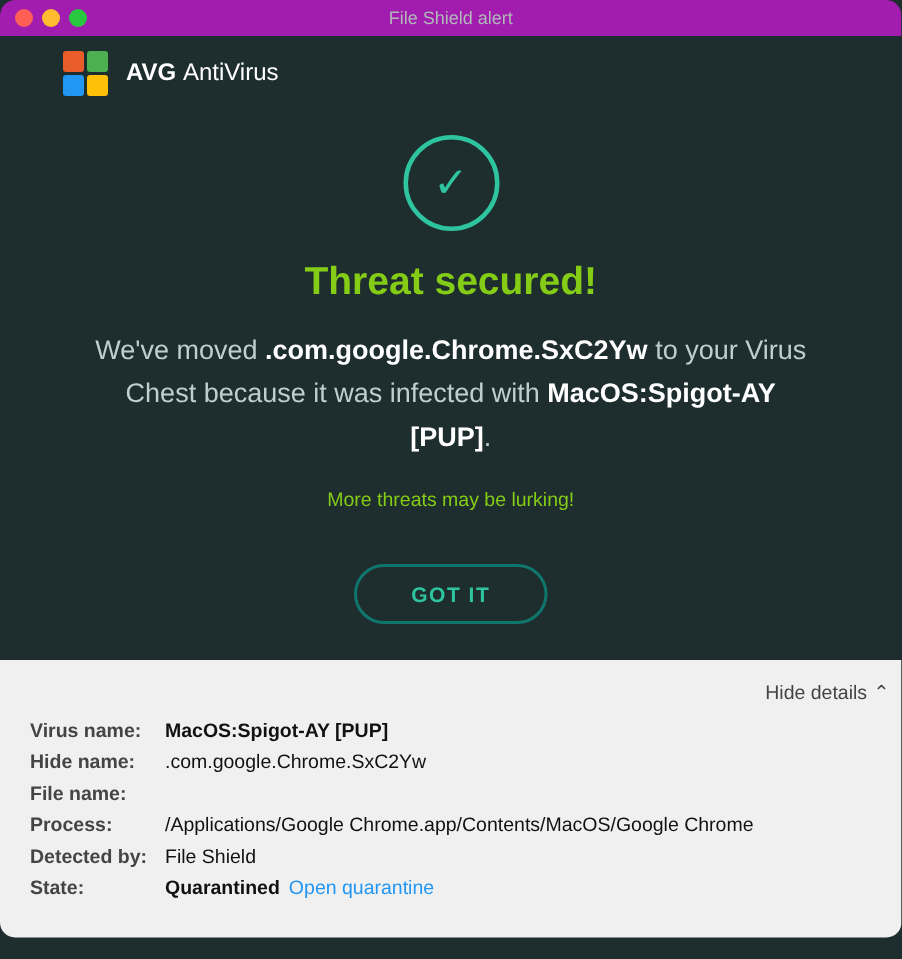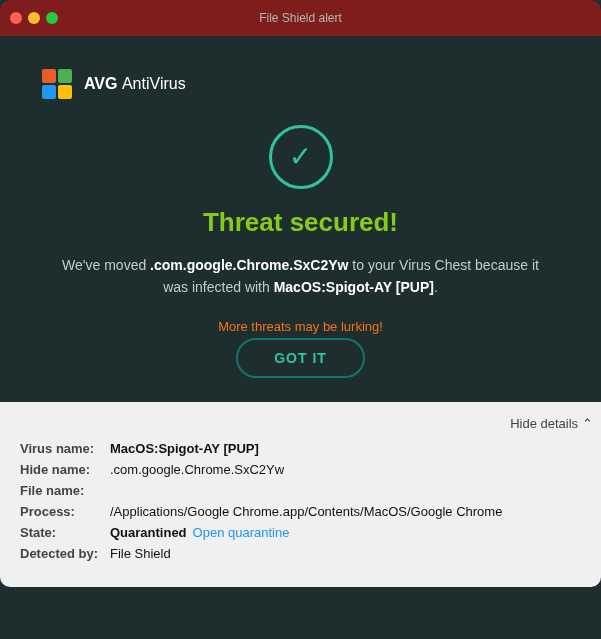--- a/index.html
+++ b/index.html
@@ -7,22 +7,22 @@
       width: 601px;
       height: 639px;
       font-family: -apple-system, BlinkMacSystemFont, "Segoe UI", sans-serif;
       background: #1e2d2d;
       overflow: hidden;
       border-radius: 10px;
     }
 
     
     .title-bar {
-      background: #7f1d1d;
-      height: 36px;
+      background: #a21caf;
+      height: 24px;
       display: flex;
       align-items: center;
       justify-content: center;
       position: relative;
       border-radius: 10px 10px 0 0;
     }
     .traffic-lights {
       position: absolute;
       left: 10px;
       display: flex;
@@ -38,21 +38,21 @@
     .tl-green { background: #28c840; }
     .title-bar-text {
       color: #b0b8b8;
       font-size: 12px;
       font-weight: 500;
     }
 
     
     .main-content {
       background: #1e2d2d;
-      padding: 31px 40px 0 40px;
+      padding: 8px 40px 0 40px;
       display: flex;
       flex-direction: column;
       align-items: center;
     }
 
     
     .logo-area {
       width: 100%;
       display: flex;
       align-items: center;
@@ -104,40 +104,40 @@
     .threat-title {
       color: #84cc16;
       font-size: 26px;
       font-weight: 600;
       margin-bottom: 16px;
     }
 
     
     .description {
       color: #c0cece;
-      font-size: 14px;
+      font-size: 18px;
       text-align: center;
       line-height: 1.6;
       margin-bottom: 20px;
       max-width: 480px;
     }
     .filename-bold {
       color: #ffffff;
       font-weight: 700;
     }
     .virus-bold {
       color: #ffffff;
       font-weight: 700;
     }
 
     
     .more-threats {
-      color: #f97316;
-      font-size: 13px;
-      margin-bottom: 4px;
+      color: #84cc16;
+      font-size: 13px;
+      margin-bottom: 36px;
     }
 
     
     .got-it-btn {
       background: transparent;
       border: 2px solid #0f766e;
       color: #2ec4a0;
       font-size: 14px;
       font-weight: 700;
       letter-spacing: 1px;
@@ -280,24 +280,24 @@
     <div class="detail-row">
       <span class="detail-label">File name:</span>
     </div>
 
     <div class="detail-row">
       <span class="detail-label">Process:</span>
       <span class="detail-value">/Applications/Google Chrome.app/Contents/MacOS/Google Chrome</span>
     </div>
 
     <div class="detail-row">
+      <span class="detail-label">Detected by:</span>
+      <span class="detail-value">File Shield</span>
+    </div>
+
+    <div class="detail-row">
       <span class="detail-label">State:</span>
       <span class="detail-value bold">Quarantined</span>
       <span class="open-quarantine-link">Open quarantine</span>
     </div>
 
-    <div class="detail-row">
-      <span class="detail-label">Detected by:</span>
-      <span class="detail-value">File Shield</span>
-    </div>
-
   </div>
 </div>
 
 </body></html>

